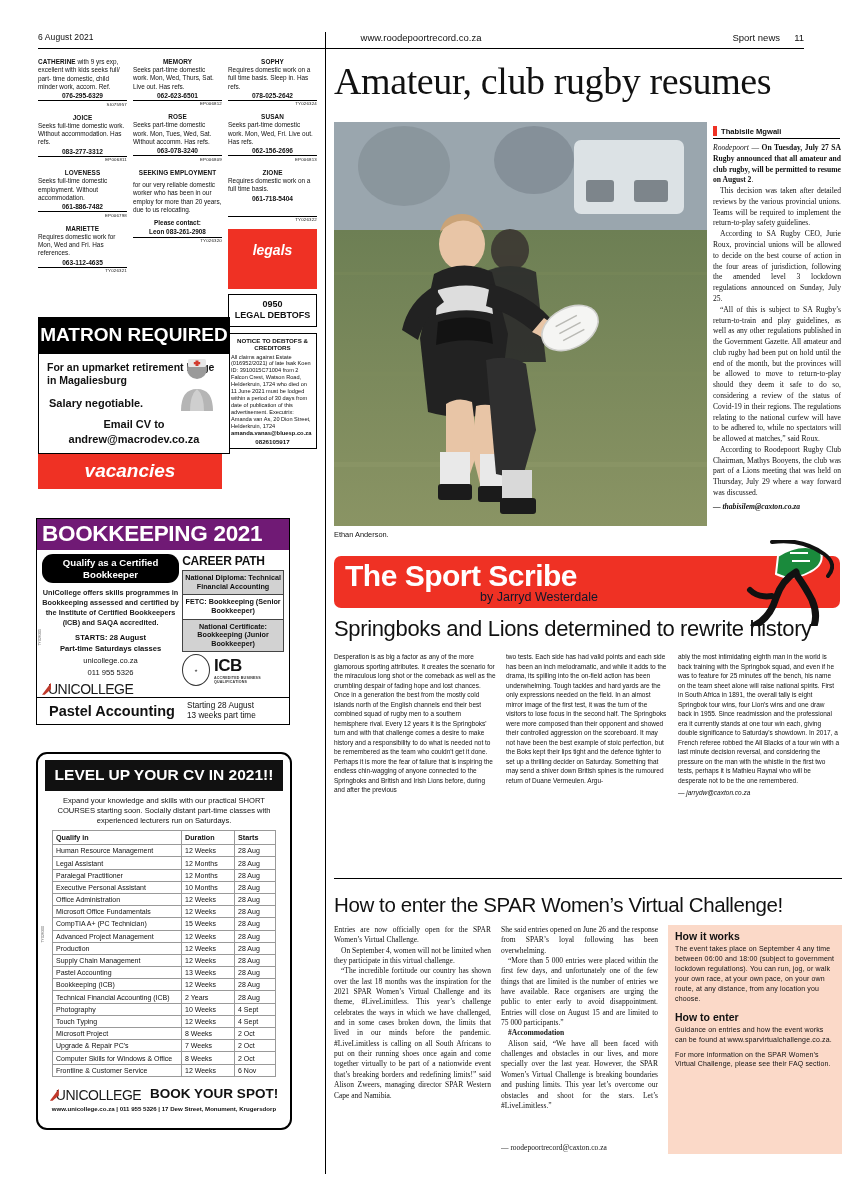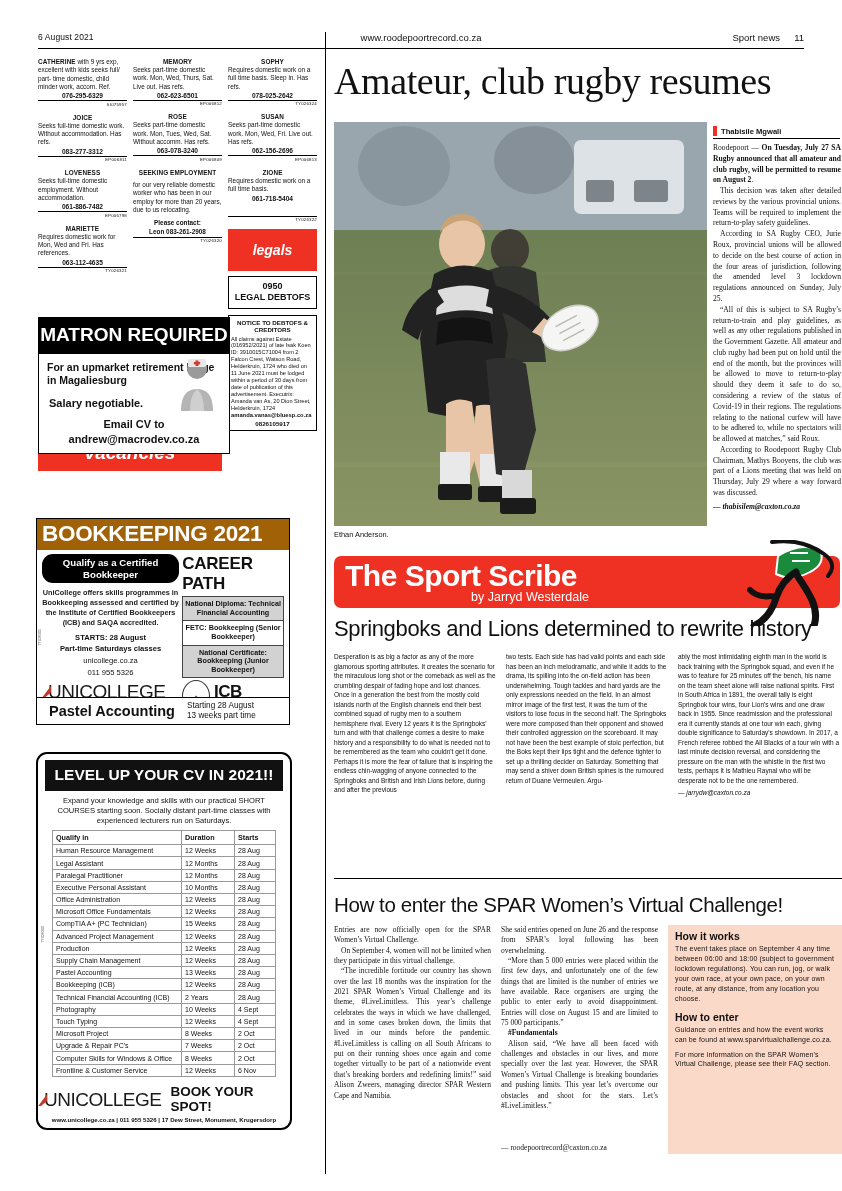--- a/index.html
+++ b/index.html
@@ -32,21 +32,21 @@
   .ad-name{font-size:6.4px;font-weight:bold;text-align:center;line-height:1.25;letter-spacing:.1px;}
   .ad-body{font-size:6.4px;line-height:1.3;text-align:left;}
   .ad-phone{font-size:6.6px;font-weight:bold;text-align:center;margin-top:1px;}
   .ad-ref{font-size:4.4px;text-align:right;border-top:.7px solid #000;margin-top:1px;padding-top:.5px;letter-spacing:.2px;}
   .ad-contact{font-size:6.4px;font-weight:bold;text-align:center;margin-top:5px;line-height:1.3;}
 
   
   .redbar{background:#ef3124;color:#fff;text-align:center;font-style:italic;font-weight:bold;
           font-family:"Liberation Sans",sans-serif;}
   .vacancies{width:184px;height:36px;line-height:36px;font-size:19px;margin-top:4px;}
-  .legals{width:89px;height:42px;line-height:42px;font-size:14px;margin-top:4px;}
+  .legals{width:89px;height:60px;line-height:42px;font-size:14px;margin-top:4px;}
 
   
   .legalnotices{width:85px;border:1.4px solid #000;text-align:center;padding:4px 1px;margin-top:5px;
                 font-size:9px;font-weight:bold;line-height:1.25;}
   .notice-box{width:83px;border:1.4px solid #000;padding:3px 2px;margin-top:6px;}
   .notice-title{font-size:6.2px;font-weight:bold;text-align:center;line-height:1.2;}
   .notice-text{font-size:5.6px;line-height:1.24;text-align:left;margin-top:2px;}
   .notice-em{font-size:5.8px;font-weight:bold;word-break:break-all;}
   .notice-center{text-align:center;font-size:6.2px;font-weight:bold;margin-top:2px;}
 
@@ -56,38 +56,38 @@
                line-height:1.1;padding:7px 0 8px;}
   .matron-sub{text-align:left;font-weight:bold;font-size:10.5px;line-height:1.25;padding:7px 8px 3px;}
   .matron-line{font-weight:bold;font-size:11px;padding:7px 10px 0;}
   .matron-line2{font-weight:bold;font-size:11px;padding:8px 10px 0;line-height:1.2;}
   .matron-cta{text-align:center;font-weight:bold;font-size:11px;padding:9px 4px 3px;}
   .matron-mail{text-align:center;font-weight:bold;font-size:11px;padding:0 4px 8px;}
   .nurse{position:absolute;right:10px;bottom:42px;width:44px;height:54px;}
 
   
   .bk{position:absolute;left:36px;top:518px;width:252px;height:205px;border:1px solid #000;background:#fff;overflow:hidden;}
-  .bk-title{background:#a16207;color:#fff;font-weight:bold;font-size:22.5px;letter-spacing:-.3px;
+  .bk-title{background:#701a75;color:#fff;font-weight:bold;font-size:22.5px;letter-spacing:-.3px;
             padding:2px 5px 3px;}
   .bk-main{display:flex;padding:4px 5px 0;}
   .bk-left{width:140px;}
   .bk-pill{background:#000;color:#fff;border-radius:11px;text-align:center;font-weight:bold;
            font-size:9.6px;line-height:1.22;padding:3px 5px;}
   .bk-desc{font-size:7.3px;line-height:1.34;text-align:center;font-weight:bold;margin-top:5px;color:#222;}
   .bk-starts{font-size:7.6px;font-weight:bold;text-align:center;line-height:1.35;margin-top:6px;}
   .bk-web{font-size:7.6px;text-align:center;line-height:1.3;margin-top:2px;}
   .bk-right{width:104px;margin-left:3px;}
-  .bk-cp{font-weight:bold;font-size:17px;letter-spacing:-.2px;}
+  .bk-cp{font-weight:bold;font-size:12px;letter-spacing:-.2px;}
   .cp-table{border:1px solid #444;margin-top:2px;}
   .cp-row{border-bottom:1px solid #444;text-align:center;font-size:7.2px;font-weight:bold;
           line-height:1.2;padding:3px 1px;}
   .cp-row:last-child{border-bottom:none;}
   .cp-row.shade{background:#d2d2d2;}
   .uni-logo{display:flex;align-items:center;margin-top:3px;}
-  .uni-word{font-size:19px;letter-spacing:-.5px;color:#1a1a1a;}
+  .uni-word{font-size:14px;letter-spacing:-.5px;color:#1a1a1a;}
   .uni-hook{display:inline-block;width:9px;height:12px;background:#c0392b;
             clip-path:polygon(0 100%,100% 0,100% 55%,30% 100%);margin-right:-3px;}
   .icb{display:flex;align-items:center;gap:4px;margin-top:2px;}
   .icb-seal{width:30px;height:30px;border:1.2px solid #333;border-radius:50%;
             display:flex;align-items:center;justify-content:center;font-size:4px;color:#444;}
   .icb-text{font-weight:bold;font-size:17px;letter-spacing:-.5px;}
   .icb-sub{font-size:3.6px;font-weight:bold;letter-spacing:.2px;line-height:1.2;color:#333;}
   .bk-foot{position:absolute;left:0;bottom:0;width:100%;display:flex;align-items:center;
            border-top:1px solid #000;background:#fff;height:26px;}
   .bk-pastel{width:150px;text-align:center;font-weight:bold;font-size:14.5px;}
@@ -121,30 +121,30 @@
   .byline{position:absolute;left:713px;top:126px;width:127px;}
   .byline-row{display:flex;align-items:center;gap:4px;}
   .byline-mark{width:4px;height:10px;background:#ef3124;}
   .byline-name{font-size:7.6px;font-weight:bold;}
   .byline-rule{width:127px;height:.8px;background:#000;margin-top:2px;}
 
   .story{position:absolute;left:713px;top:143px;width:128px;
          font-family:"Liberation Serif",serif;font-size:7.6px;line-height:1.42;text-align:justify;}
   .story p{margin:0;text-indent:7px;}
   .story p.lead{text-indent:0;}
-  .story .ital{}
+  .story .ital{font-style:italic;}
   .story .bold{font-weight:bold;}
   .story .signoff{font-style:italic;font-weight:bold;text-indent:0;margin-top:3px;}
 
   
   .scribe{position:absolute;left:334px;top:556px;width:506px;height:52px;
           background:#ef3124;border-radius:7px;}
   .scribe-title{position:absolute;left:11px;top:3px;color:#fff;font-weight:bold;font-size:30px;
                 letter-spacing:-.5px;}
-  .scribe-by{position:absolute;left:137px;top:34px;color:#ffffff;font-size:12.5px;text-align:center;}
+  .scribe-by{position:absolute;left:146px;top:34px;color:#0f172a;font-size:12.5px;text-align:center;}
   .scribe-logo{position:absolute;right:6px;top:-16px;width:92px;height:86px;}
 
   .sub-headline{position:absolute;left:334px;top:616px;width:508px;font-size:22px;
                 letter-spacing:-.35px;}
   .cols3{position:absolute;left:334px;top:652px;width:508px;display:flex;gap:10px;}
   .col3{width:162px;font-family:"Liberation Sans",sans-serif;font-size:6.5px;line-height:1.465;
         text-align:left;}
   .col3 p{margin:0;}
   .col3 .signoff{font-style:italic;margin-top:3px;}
   .rule-h{position:absolute;left:334px;top:878px;width:508px;height:1px;background:#000;}
@@ -560,21 +560,21 @@
   <div class="spar-headline">How to enter the SPAR Women’s Virtual Challenge!</div>
   <div class="spar-wrap">
     <div class="spar-col">
       <p class="first">Entries are now officially open for the SPAR Women’s Virtual Challenge.</p>
       <p>On September 4, women will not be limited when they participate in this virtual challenge.</p>
       <p>“The incredible fortitude our country has shown over the last 18 months was the inspiration for the 2021 SPAR Women’s Virtual Challenge and its theme, #LiveLimitless. This year’s challenge celebrates the ways in which we have challenged, and in some cases broken down, the limits that lived in our minds before the pandemic. #LiveLimitless is calling on all South Africans to put on their running shoes once again and come together virtually to be part of a nationwide event that’s breaking borders and redefining limits!” said Alison Zweers, managing director SPAR Western Cape and Namibia.</p>
     </div>
     <div class="spar-col">
       <p class="first">She said entries opened on June 26 and the response from SPAR’s loyal following has been overwhelming.</p>
       <p>“More than 5 000 entries were placed within the first few days, and unfortunately one of the few things that are limited is the number of entries we have available. Race organisers are urging the public to enter early to avoid disappointment. Entries will close on August 15 and are limited to 75 000 participants.”</p>
-      <p style="font-weight:bold">#Fundamentals</p>
+      <p style="font-weight:bold">#Accommodation</p>
       <p>Alison said, “We have all been faced with challenges and obstacles in our lives, and more specially over the last year. However, the SPAR Women’s Virtual Challenge is breaking boundaries and pushing limits. This year let’s overcome our obstacles and shoot for the stars. Let’s #LiveLimitless.”</p>
       <p class="signoff">— roodepoortrecord@caxton.co.za</p>
     </div>
     <div class="spar-box">
       <h4>How it works</h4>
       <p>The event takes place on September 4 any time between 06:00 and 18:00 (subject to government lockdown regulations). You can run, jog, or walk your own race, at your own pace, on your own route, at any distance, from any location you choose.</p>
       <h4 class="h2nd">How to enter</h4>
       <p>Guidance on entries and how the event works can be found at www.sparvirtualchallenge.co.za.</p>
       <p style="margin-top:5px">For more information on the SPAR Women’s Virtual Challenge, please see their FAQ section.</p>
     </div>

